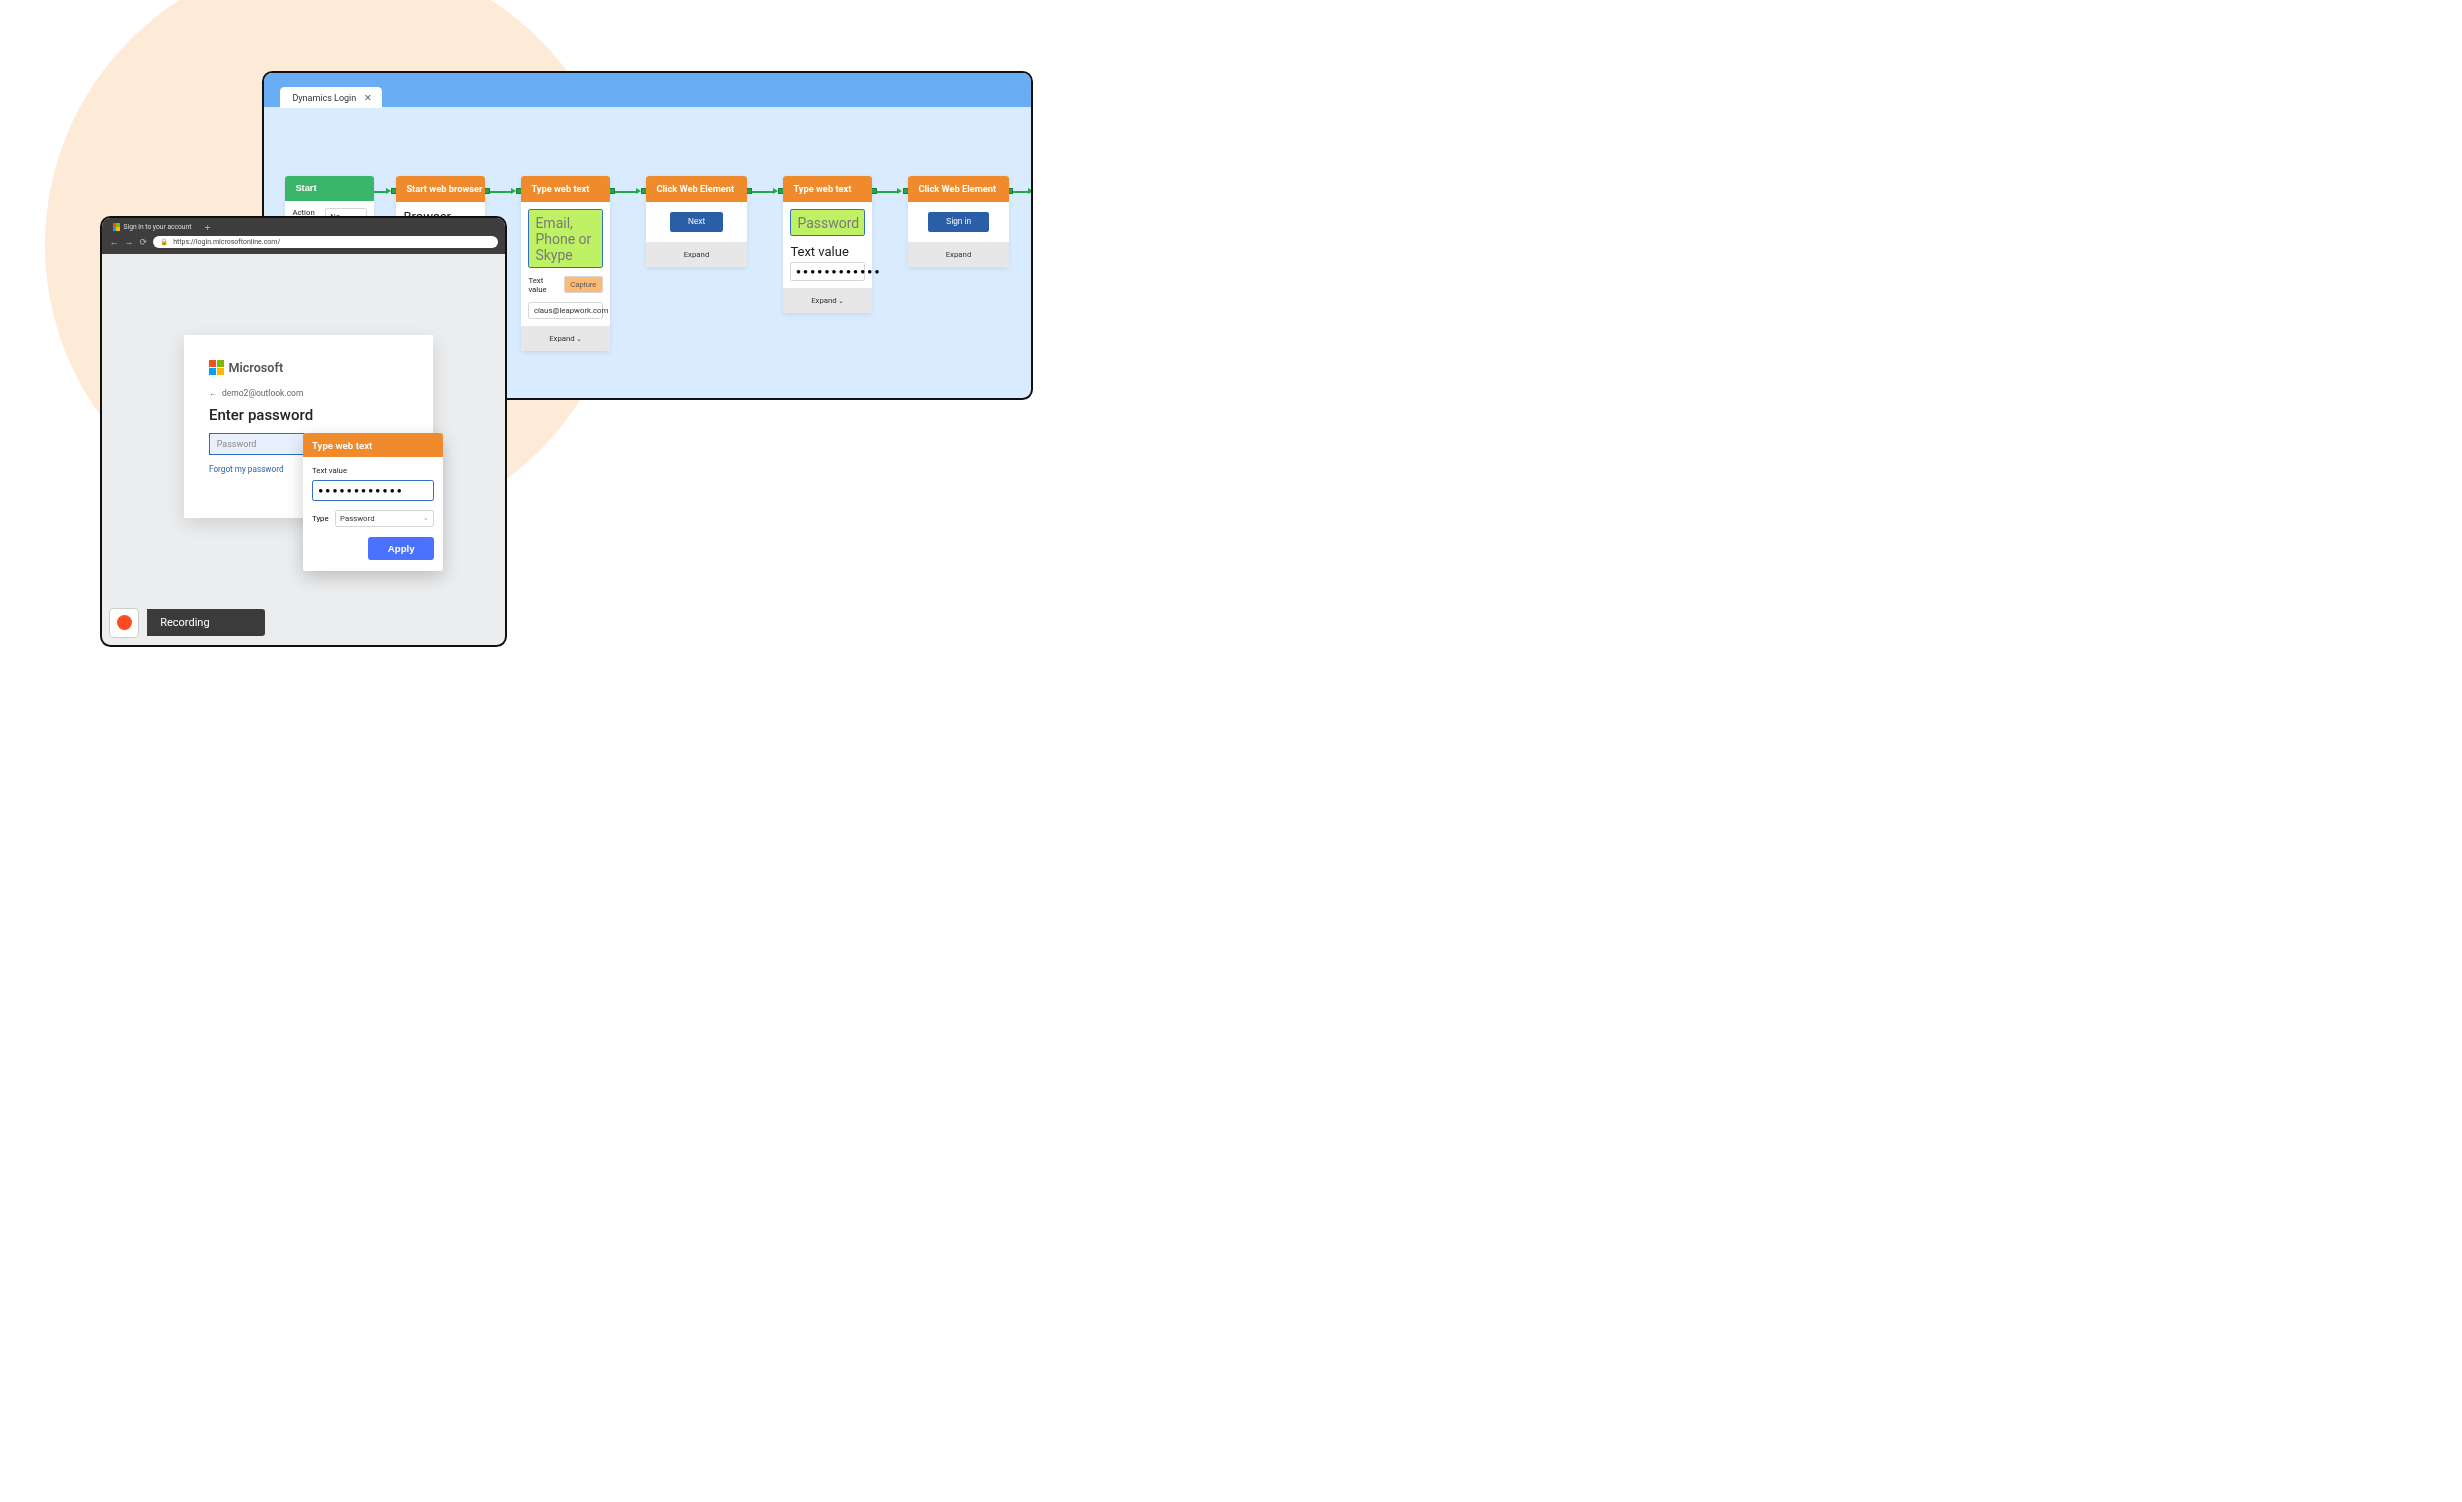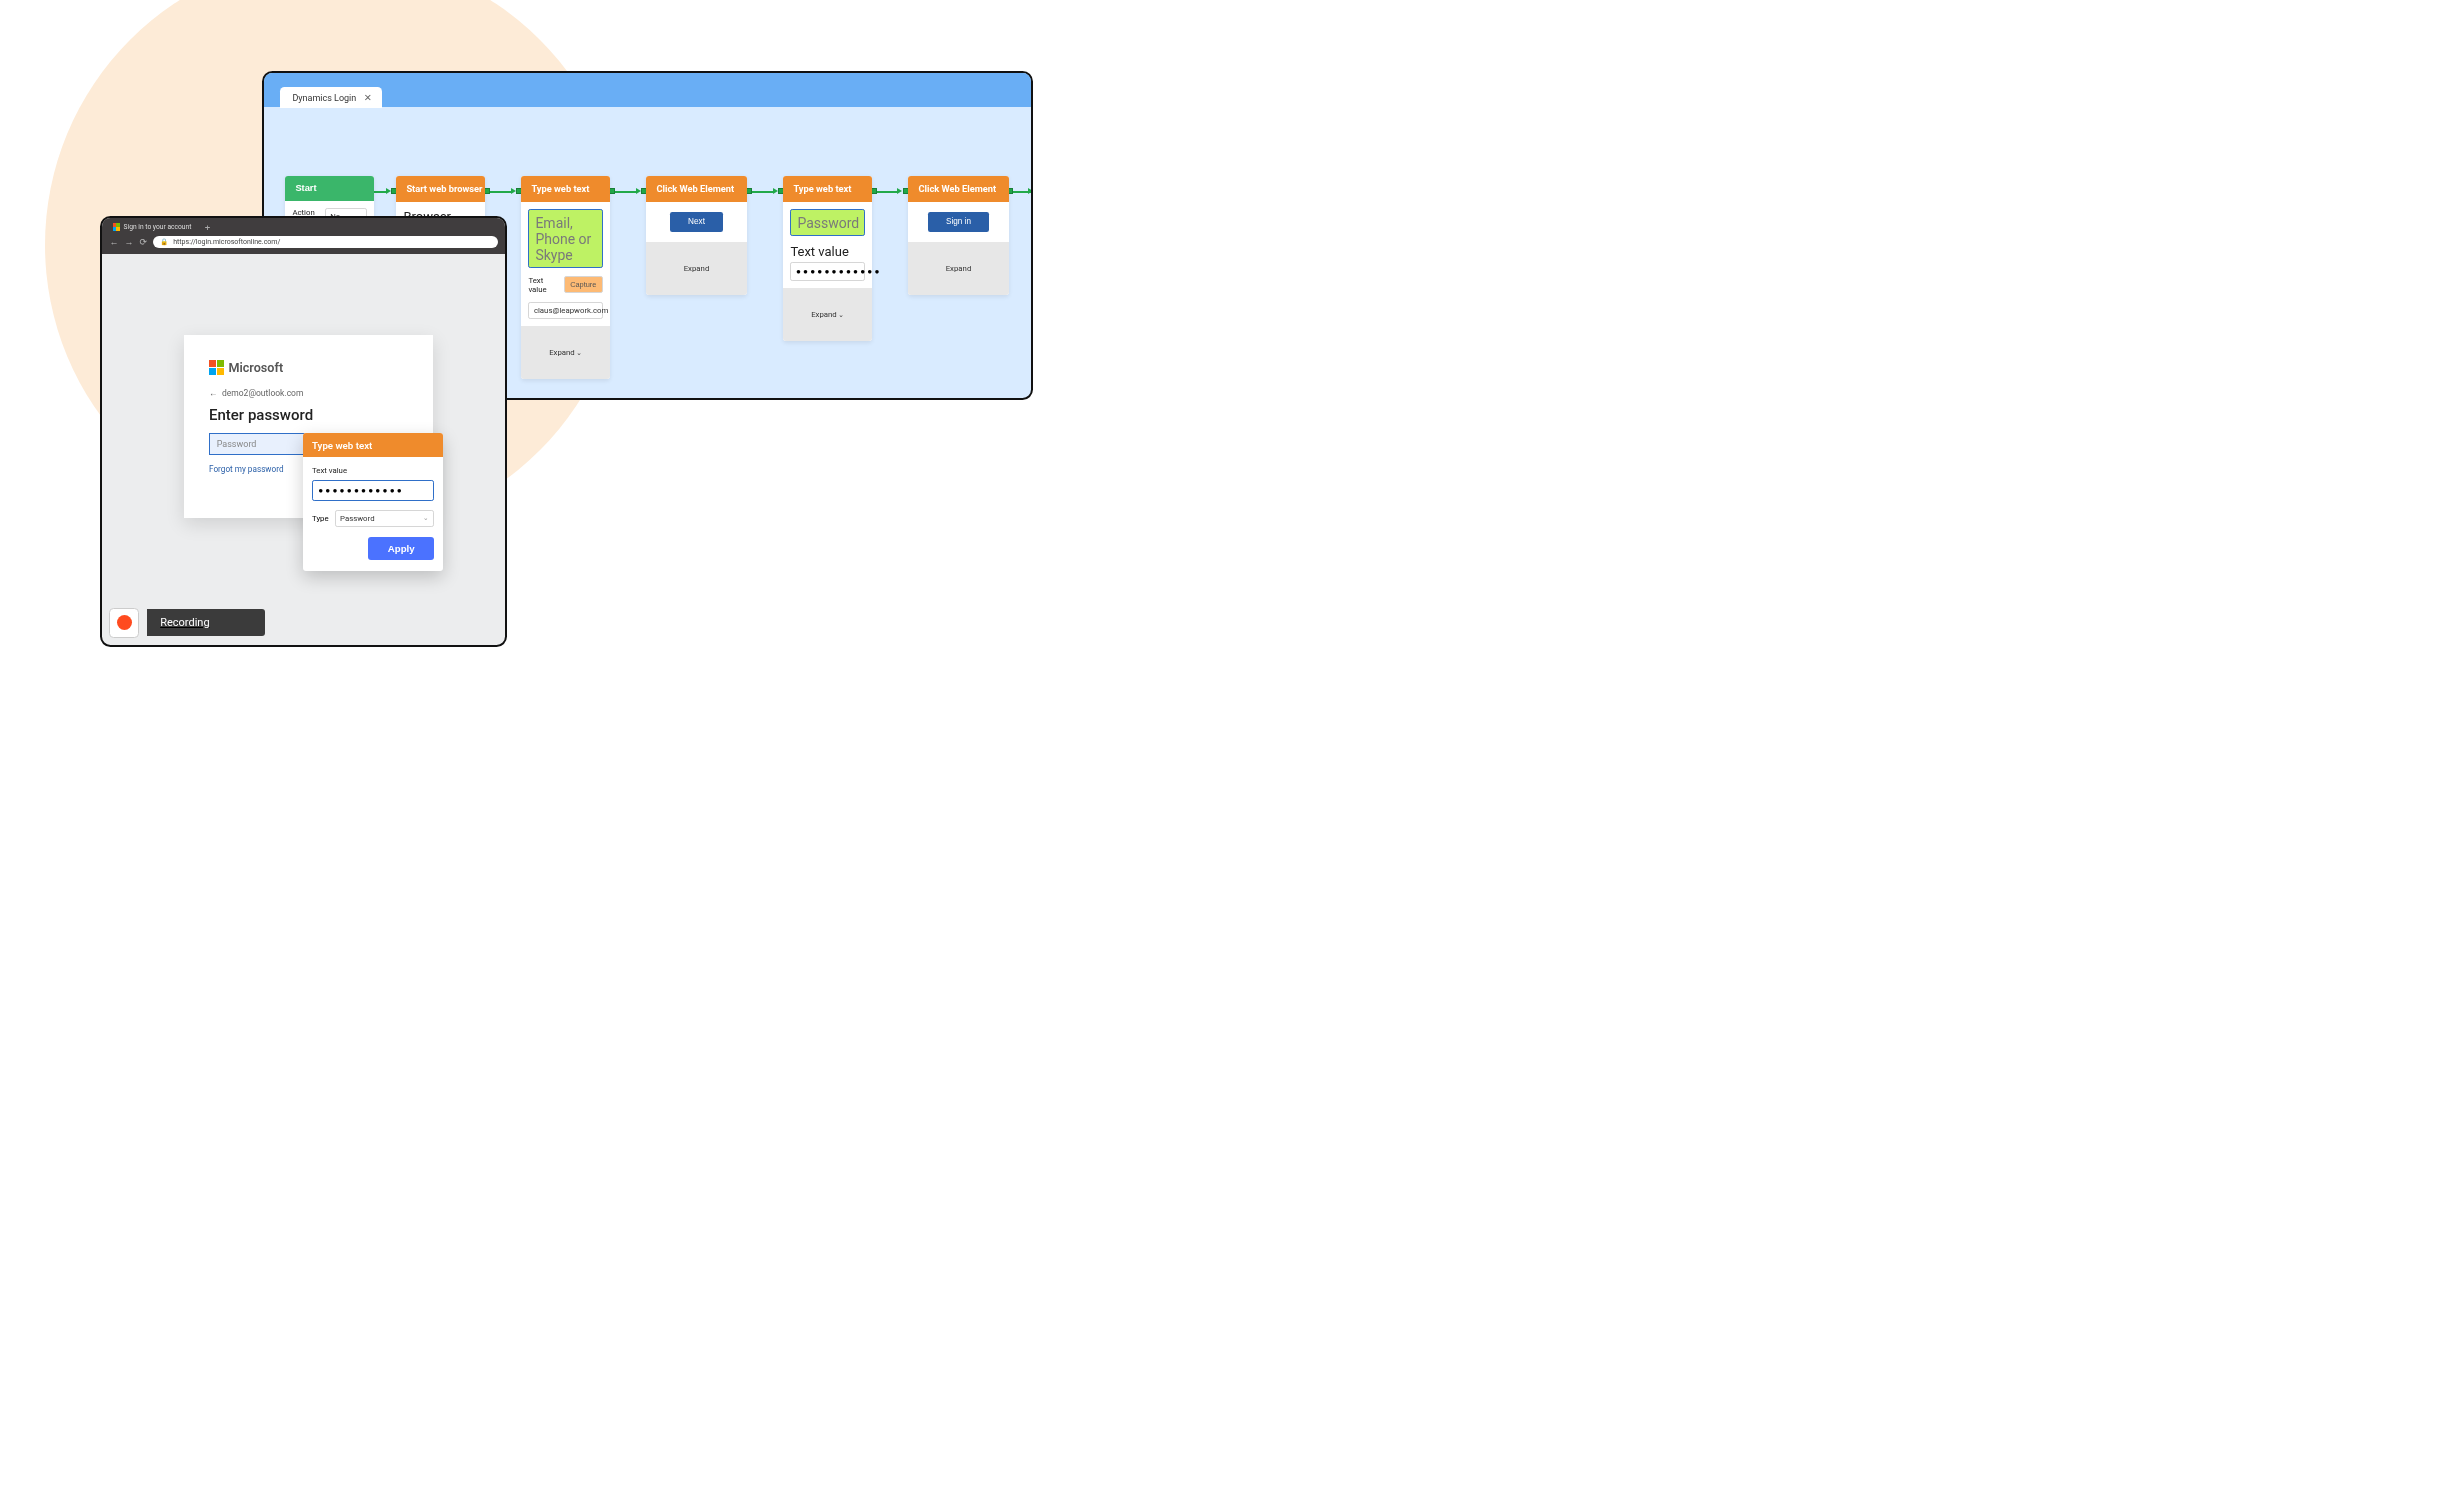--- a/index.html
+++ b/index.html
@@ -97,21 +97,21 @@
     padding: 7.4px 7.4px 7.4px 7.4px;
     font-size: 7.8px;
     color: #222;
   }
   .node .body.btn-only { padding: 10.4px; display:flex; justify-content:center; }
   .expand-bar {
     background: #e7e7e7;
     text-align: center;
     font-size: 7.8px;
     color: #333;
-    padding: 22px 0;
+    padding: 8px 0;
     border-radius: 0 0 3px 3px;
   }
   .expand-bar .chev { font-size: 6.7px; margin-left: 1.5px; }
   .lbl { font-size: 13px; color: #222; margin-bottom: 3px; display:block; }
   .fld {
     border: 0.7px solid #d6d6d6; border-radius: 2.2px;
     padding: 3px 4.5px; font-size: 7.8px; color: #333;
     background: #fff; width: 100%;
     display:flex; justify-content:space-between; align-items:center;
   }
@@ -199,21 +199,21 @@
   .login-card h2 { font-size:15px; font-weight:500; color:#222; margin-bottom:9px; }
   .pw-input {
     width:100%; border:1.1px solid #2f6fc8; background:#e8f0fd;
     padding:5.2px 6.7px; font-size:9px; color:#888;
   }
   .forgot { font-size:8.2px; color:#2a5fa8; margin-top:9px; }
 
   
   .rec-bar {
     position:absolute; left:7.4px; bottom:7.4px;
-    display:flex; align-items:center; gap:7.4px;text-decoration:underline;
+    display:flex; align-items:center; gap:7.4px;
   }
   .rec-btn {
     width:30px; height:30px; background:#fff; border:0.7px solid #ccc;
     border-radius:4.5px; display:flex; align-items:center; justify-content:center;
   }
   .rec-dot { width:15px; height:15px; border-radius:50%; background:#ff4b1f; }
   .rec-label {
     background:#3b3b3b; color:#fff; padding: 6.7px 55px 6.7px 13.4px;
     font-size:11px; border-radius:0 3px 3px 0;
   }

